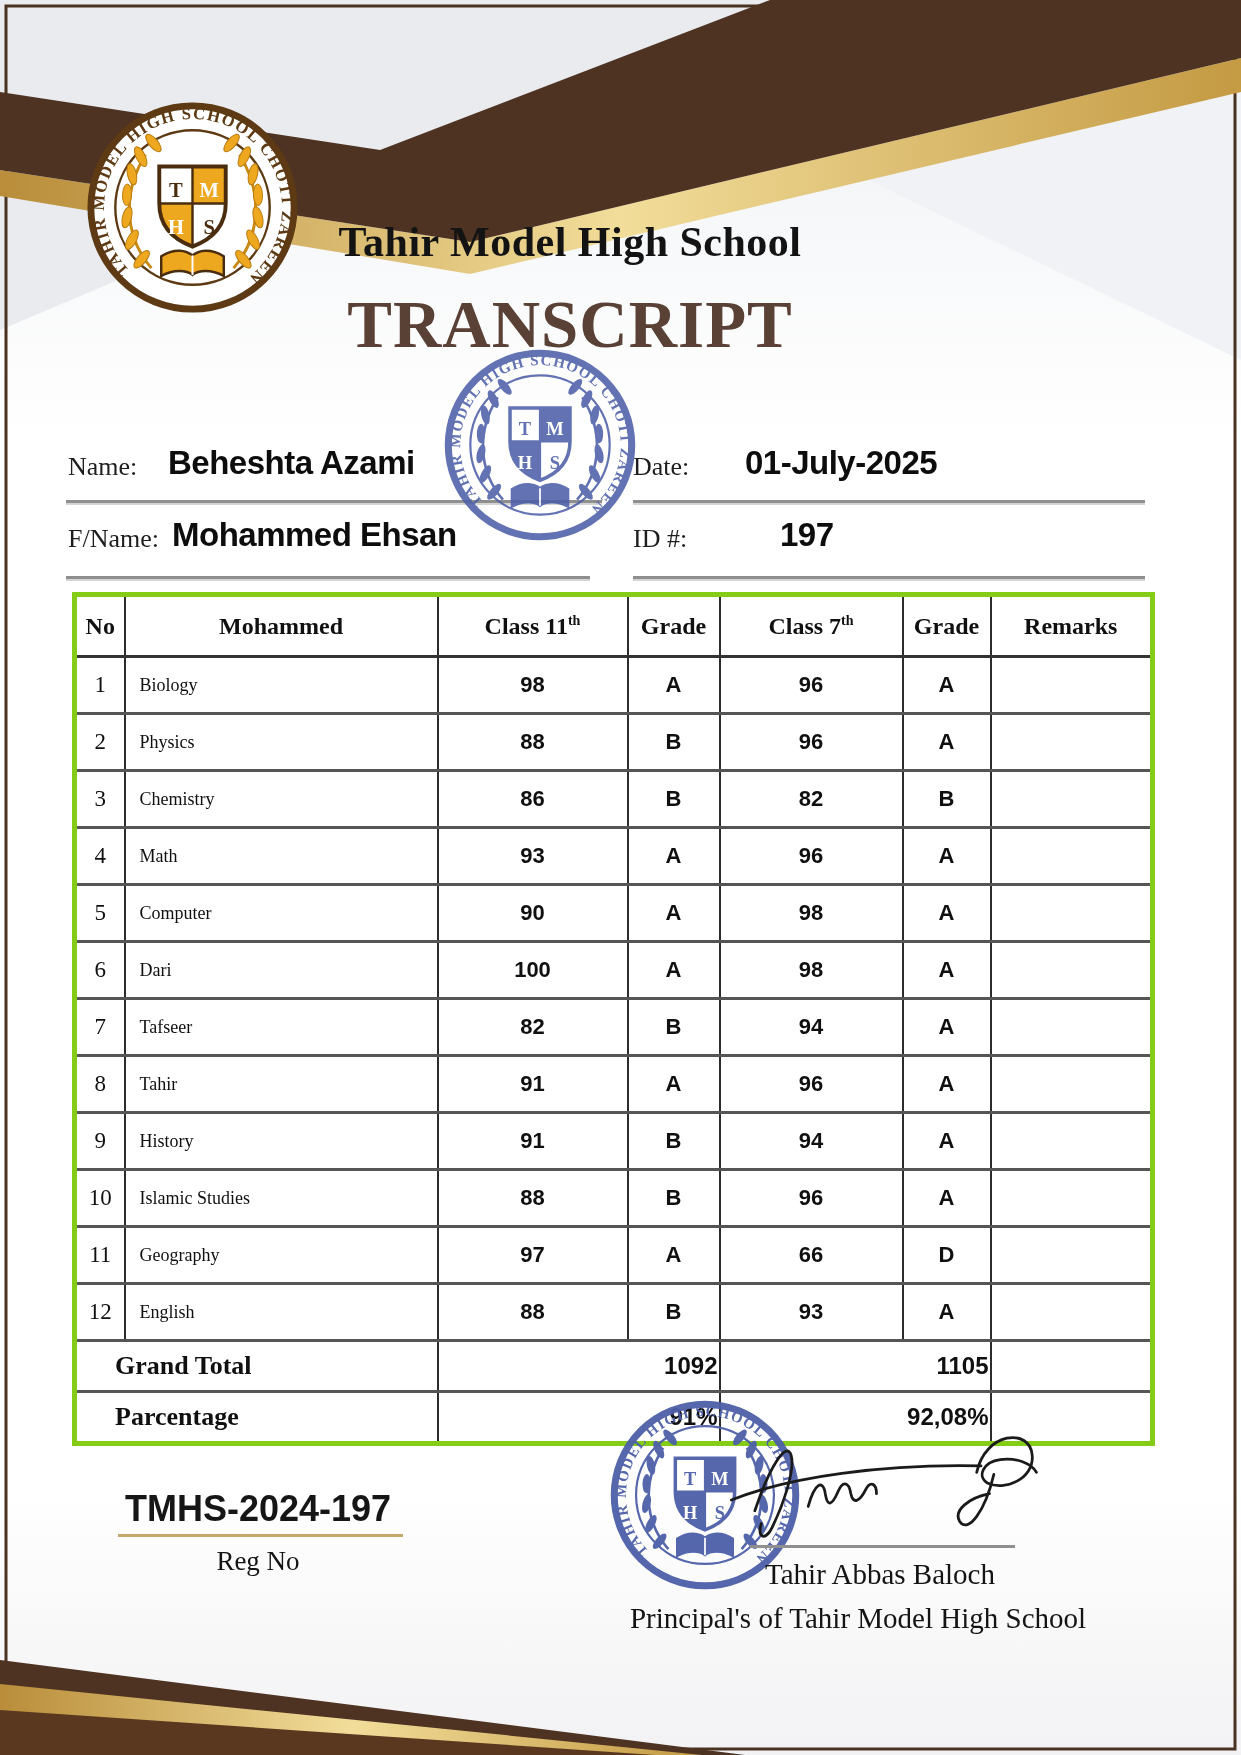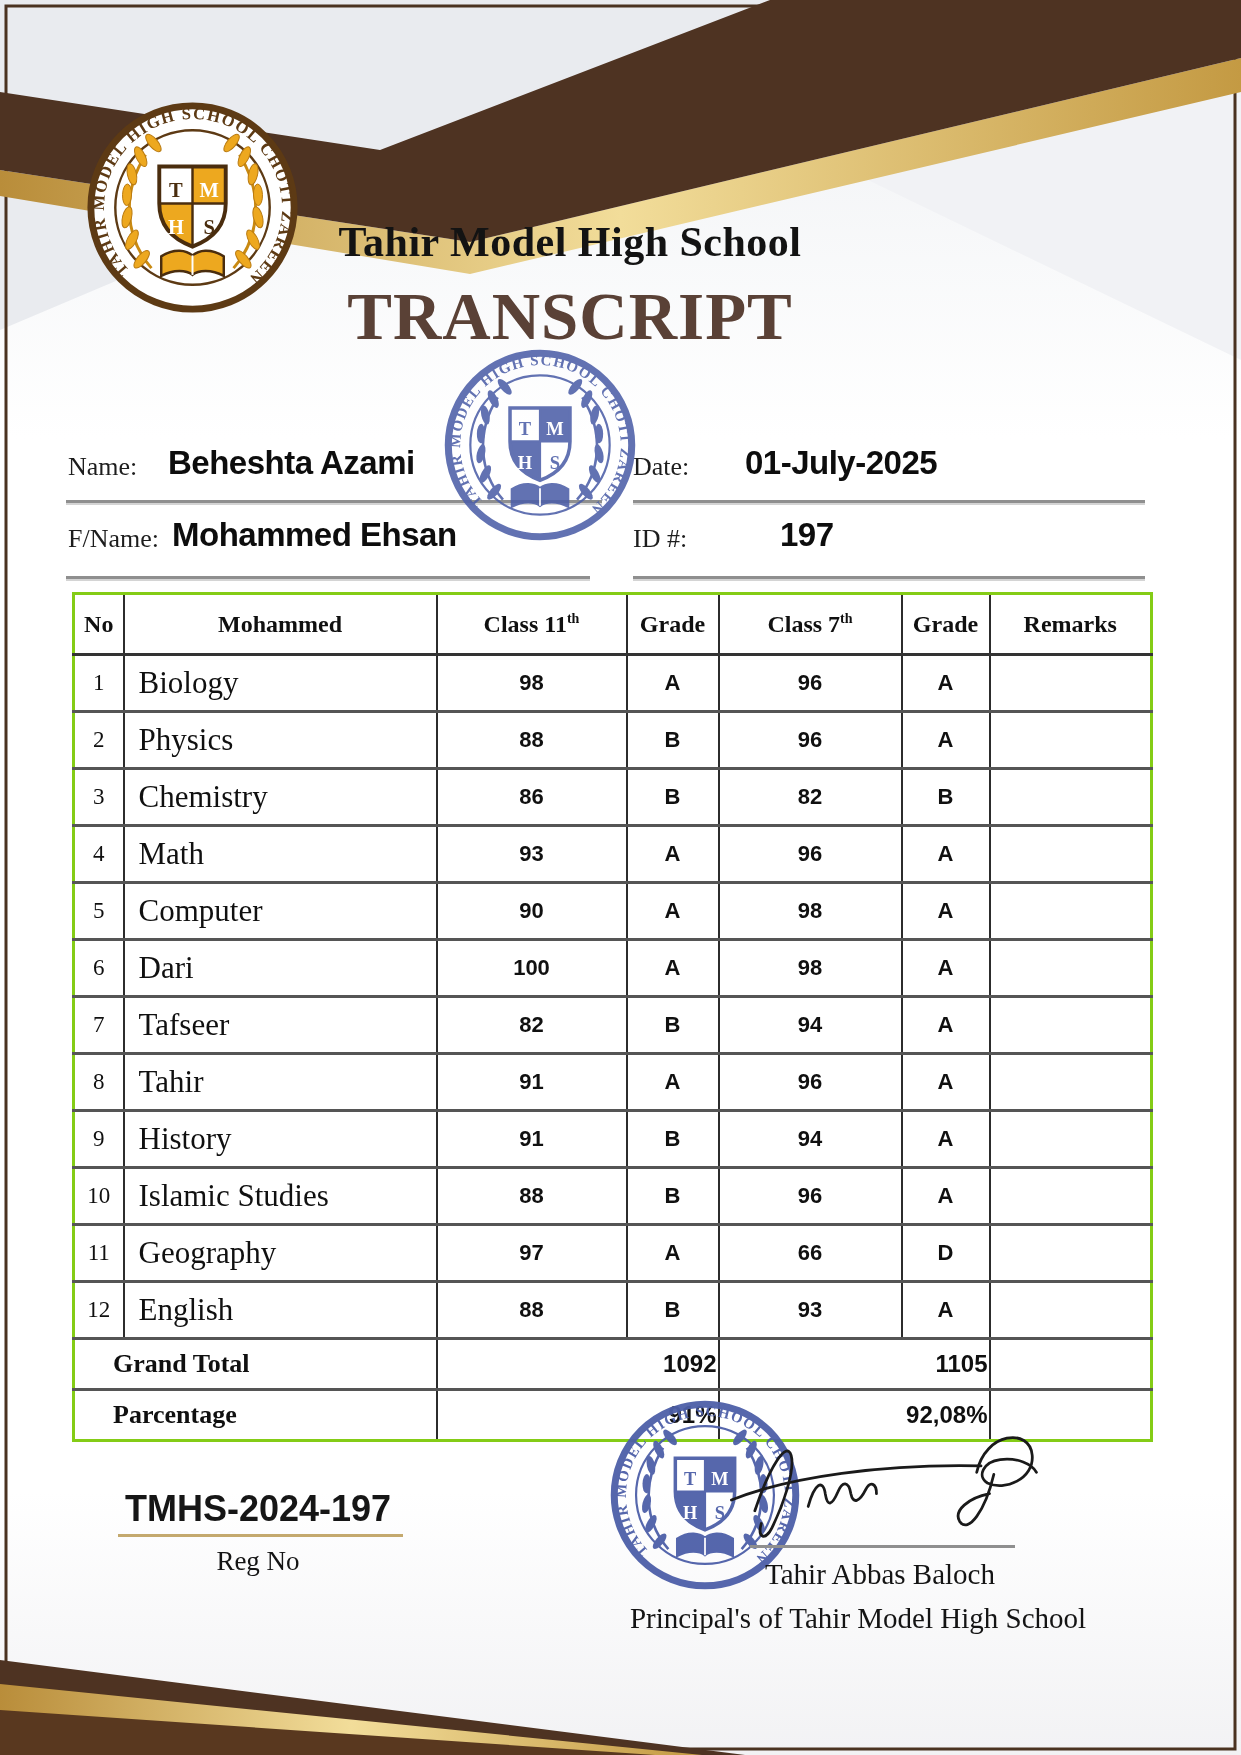--- a/index.html
+++ b/index.html
@@ -6,37 +6,37 @@
   body{
     width:1241px;height:1755px;position:relative;overflow:hidden;
     background:#fdfdfe;font-family:"Liberation Serif",serif;color:#141414;
   }
   .bg{position:absolute;left:0;top:0;width:1241px;height:1755px;z-index:0;}
   .abs{position:absolute;}
   
   .crest{position:absolute;z-index:2;}
   .titles{position:absolute;left:270px;top:218px;width:600px;text-align:center;z-index:2;}
   .school-name{font-size:42px;font-weight:bold;color:#131313;letter-spacing:.5px;margin:0;}
-  .doc-title{font-size:67px;font-weight:bold;color:#5a4136;letter-spacing:1px;margin:12px 0 0 0;}
+  .doc-title{font-size:67px;font-weight:bold;color:#5a4136;letter-spacing:1px;margin:20px 0 0 0;}
   
   .lbl{position:absolute;font-size:26px;color:#1d1d1d;z-index:2;}
   .val{position:absolute;font-family:"Liberation Sans",sans-serif;font-weight:bold;
        font-size:33px;color:#0d0d0d;letter-spacing:-.5px;z-index:2;}
   .uline{position:absolute;height:3px;background:#8f8f8f;box-shadow:0 2px 0 #d4d4d4;z-index:2;}
   
   .marks-table{position:absolute;left:72px;top:592px;width:1078px;border-collapse:collapse;
        table-layout:fixed;z-index:2;color:#101010;}
   .marks-table,.marks-table th,.marks-table td{border:2px solid #2c2c2c;}
-  .marks-table{border:3px solid #84cc16;}
+  .marks-table{border:5px solid #84cc16;}
   .marks-table tbody tr{border-top:3px solid #555;}
   .marks-table th{height:56px;font-size:24px;font-weight:bold;text-align:center;border-bottom:3px solid #333;}
   .marks-table th sup{font-size:14px;}
   .marks-table td{height:52px;}
   td.no{text-align:center;font-size:23px;}
-  td.sub{padding-left:14px;font-size:31px;}
+  td.sub{padding-left:14px;font-size:18px;}
   td.mk,td.gr{text-align:center;font-family:"Liberation Sans",sans-serif;font-weight:bold;font-size:22px;}
   tr.total-row td{height:46px;}
   td.tlab{font-size:26px;font-weight:bold;padding-left:38px;}
   td.tval{text-align:right;font-family:"Liberation Sans",sans-serif;font-weight:bold;font-size:24px;}
   
   .reg-value{position:absolute;left:98px;top:1488px;width:320px;text-align:center;
        font-family:"Liberation Sans",sans-serif;font-weight:bold;font-size:36px;color:#161616;z-index:2;}
   .reg-underline{position:absolute;left:118px;top:1534px;width:285px;height:3px;background:#c4a96e;z-index:2;}
   .reg-label{position:absolute;left:98px;top:1546px;width:320px;text-align:center;font-size:27px;z-index:2;}
   .sig-line{position:absolute;left:750px;top:1545px;width:265px;height:3px;background:#8f8f8f;z-index:2;}

